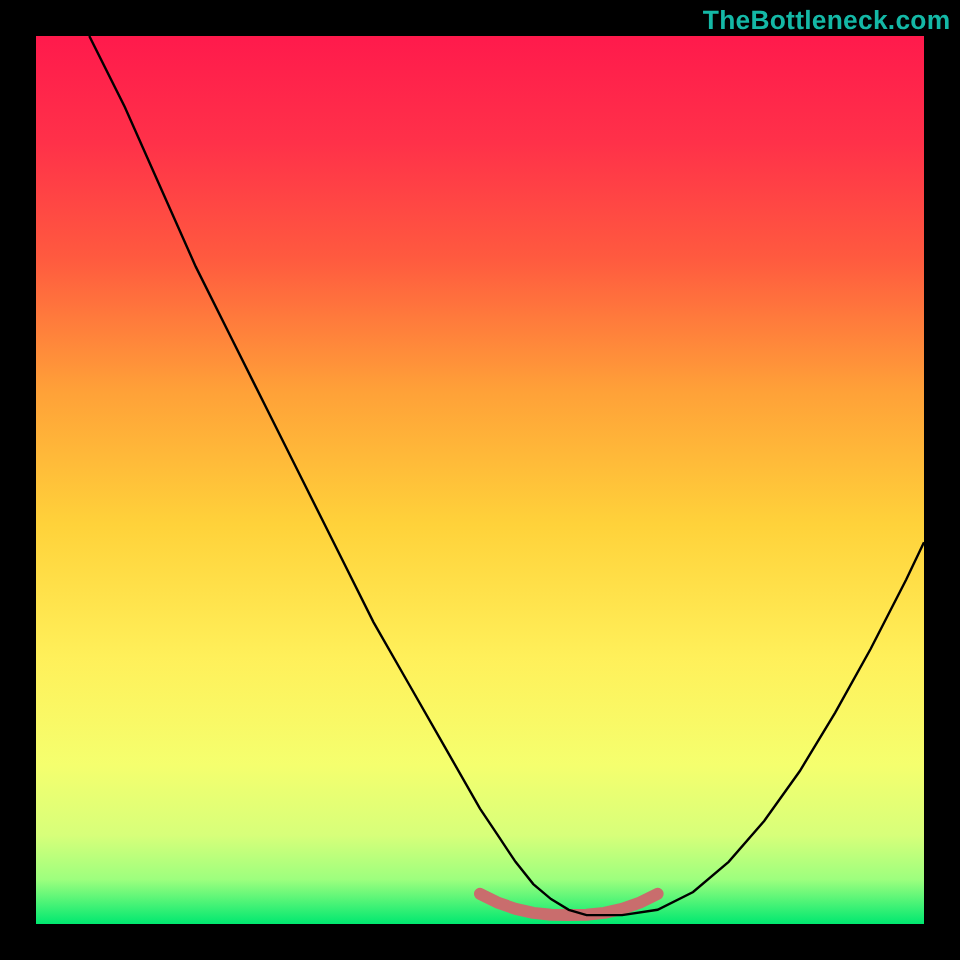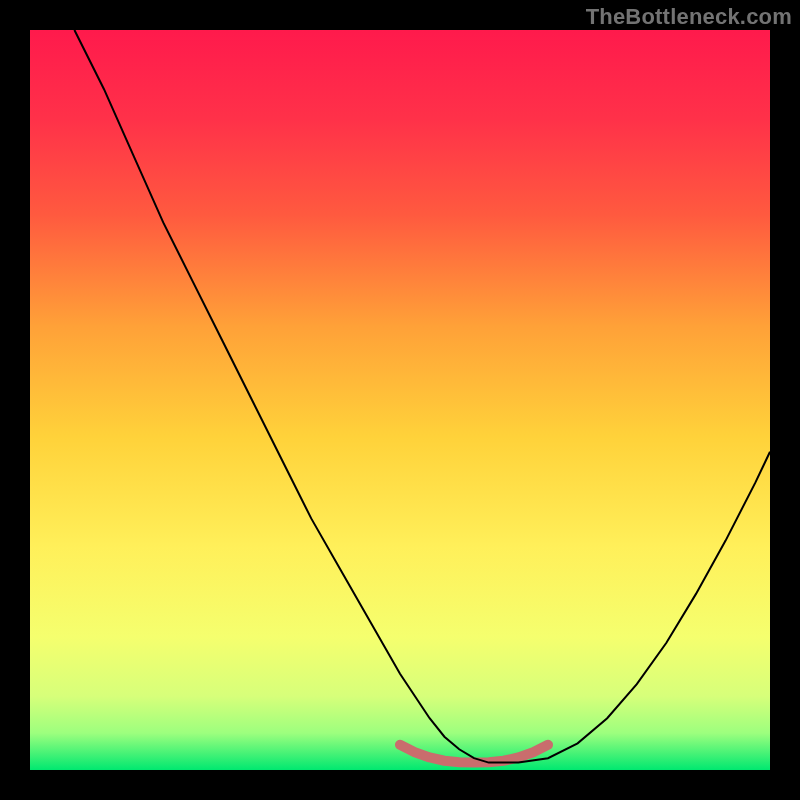--- a/index.html
+++ b/index.html
@@ -18,21 +18,21 @@
     height: 740px;
     
   }
   .watermark {
     position: absolute;
     top: 4px;
     right: 8px;
     font-family: Arial, Helvetica, sans-serif;
     font-size: 22px;
     font-weight: 600;
-    color: #737373;
+    color: #14b8a6;
     letter-spacing: 0.2px;
     margin-left: 44px;
   }
   svg.curve {
     position: absolute;
     left: 0;
     top: 0;
     width: 740px;
     height: 740px;
     overflow: visible;

